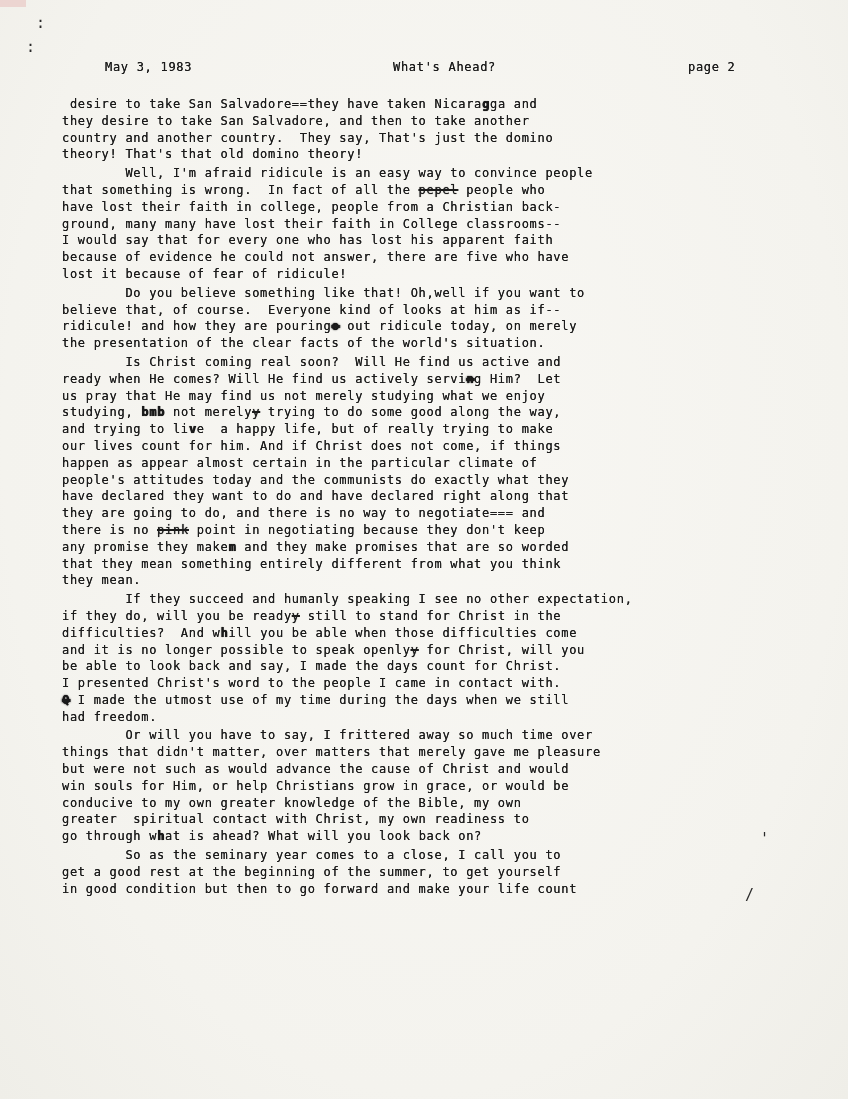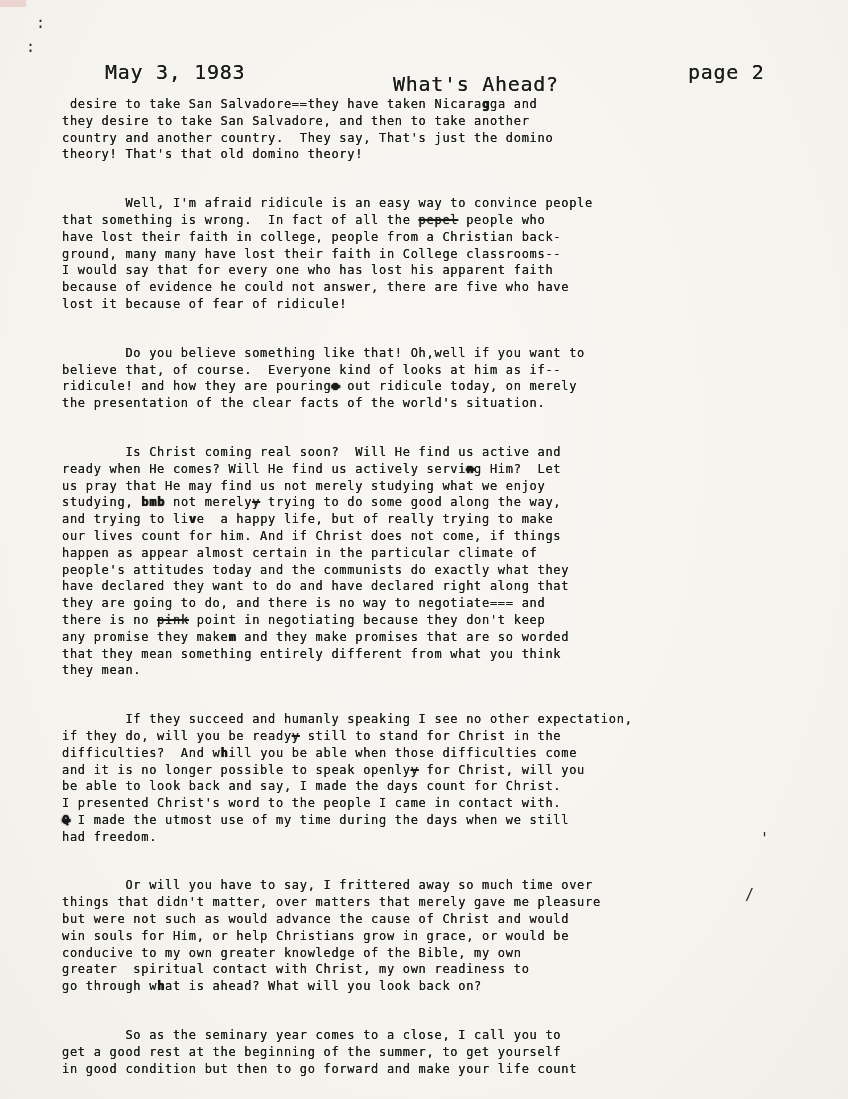--- a/index.html
+++ b/index.html
@@ -7,30 +7,30 @@
     position:relative;
     width:848px; height:1099px;
     margin:0 auto;
     background:#f6f5f1;
     background-image: radial-gradient(ellipse at 50% 40%, #f8f7f3 0%, #f4f3ee 70%, #efeee8 100%);
     overflow:hidden;
     font-family:"DejaVu Sans Mono", "Liberation Mono", monospace;
     color:#1b1b1b;
   }
   .ink { text-shadow:0 0 0.45px rgba(10,10,10,0.85); }
-  .hdr { position:absolute; top:60px; font-size:20px; letter-spacing:0.7px; white-space:pre; }
+  .hdr { position:absolute; top:60px; font-size:12px; letter-spacing:0.7px; white-space:pre; }
   .hdr-date  { left:105px; }
-  .hdr-title { left:393px;margin-top:12px; }
+  .hdr-title { left:393px; }
   .hdr-page  { left:688px; }
   .doc {
     position:absolute; left:62px; top:96px; width:760px;
     font-size:12px; line-height:16.8px; letter-spacing:0.7px;
     white-space:pre;
   }
-  .paragraph + .paragraph { margin-top:32px; }
+  .paragraph + .paragraph { margin-top:2px; }
   .line { height:16.8px; }
   .strike {
     text-decoration:line-through;
     text-decoration-thickness:2px;
     text-shadow:0 0 0.8px rgba(10,10,10,0.9);
     text-align:right;
   }
   .overtype {
     font-weight:bold;
     text-shadow:0.6px 0 0 #141414, 0 0 0.8px rgba(10,10,10,0.9);

